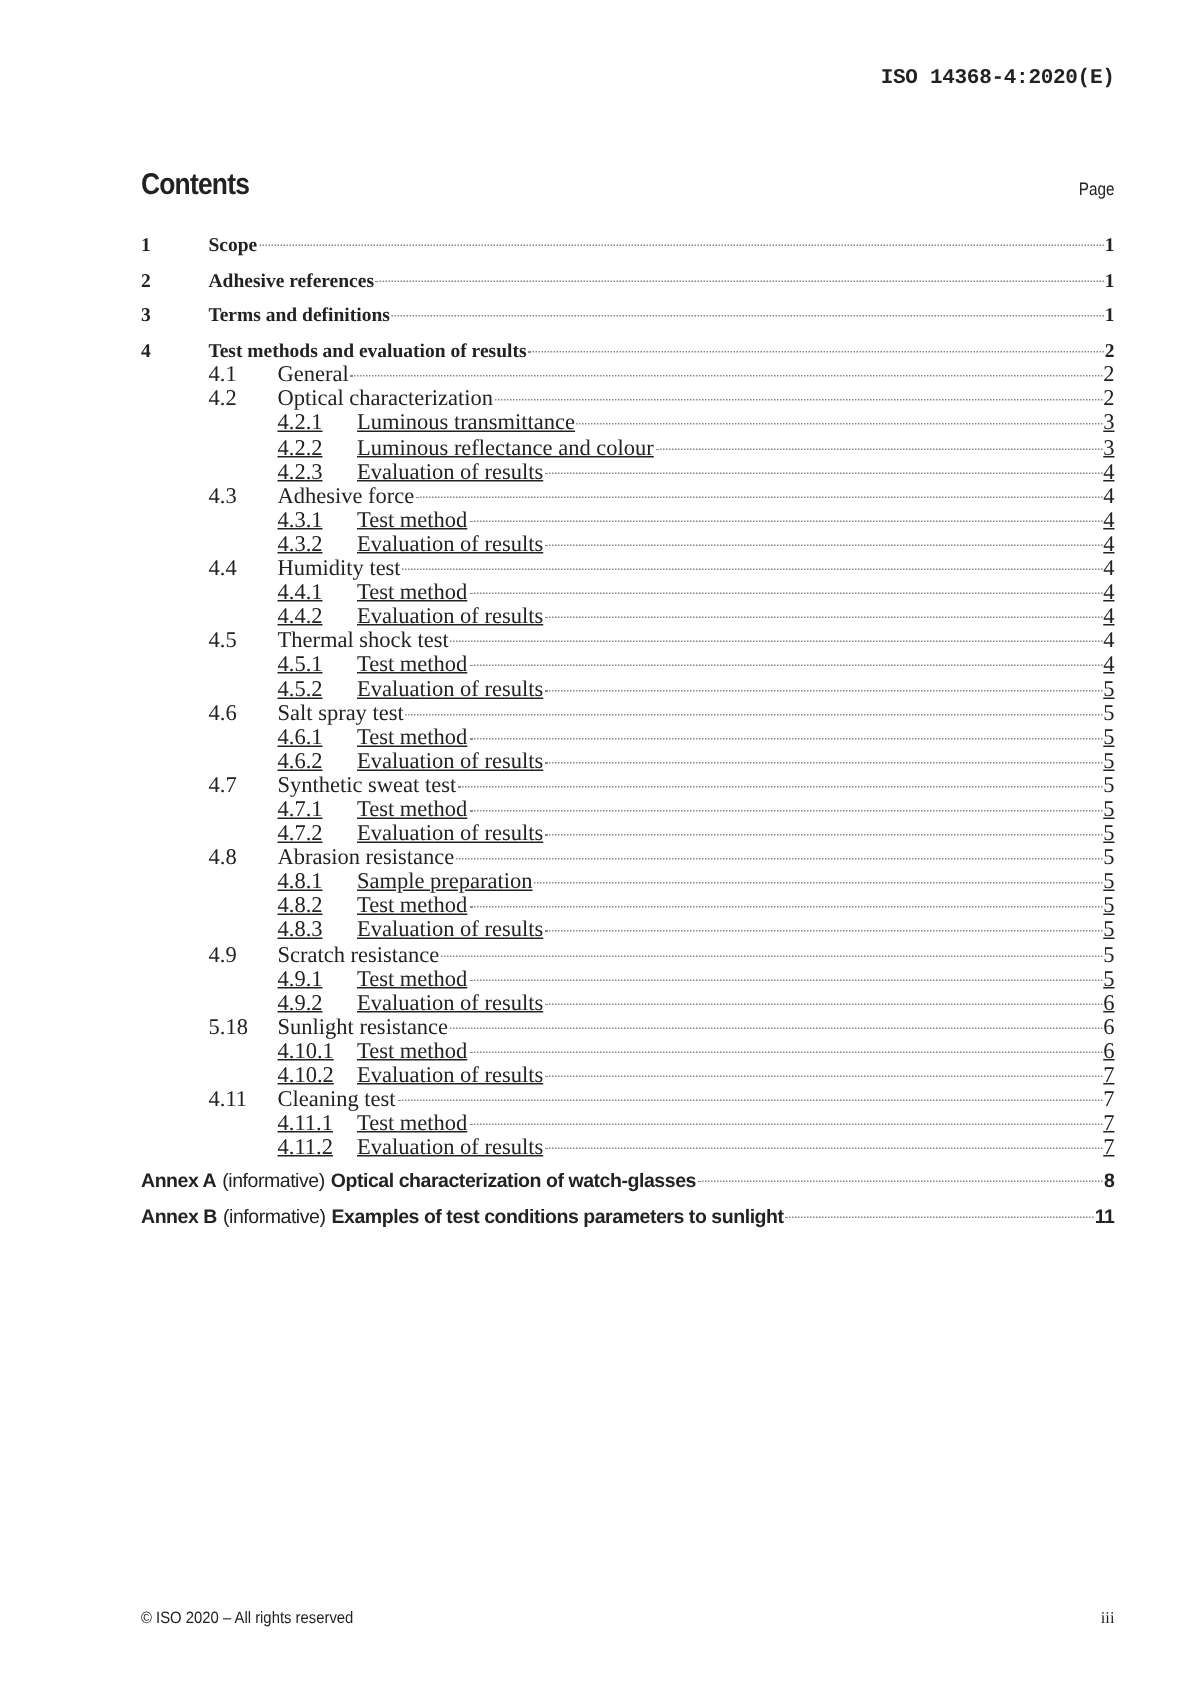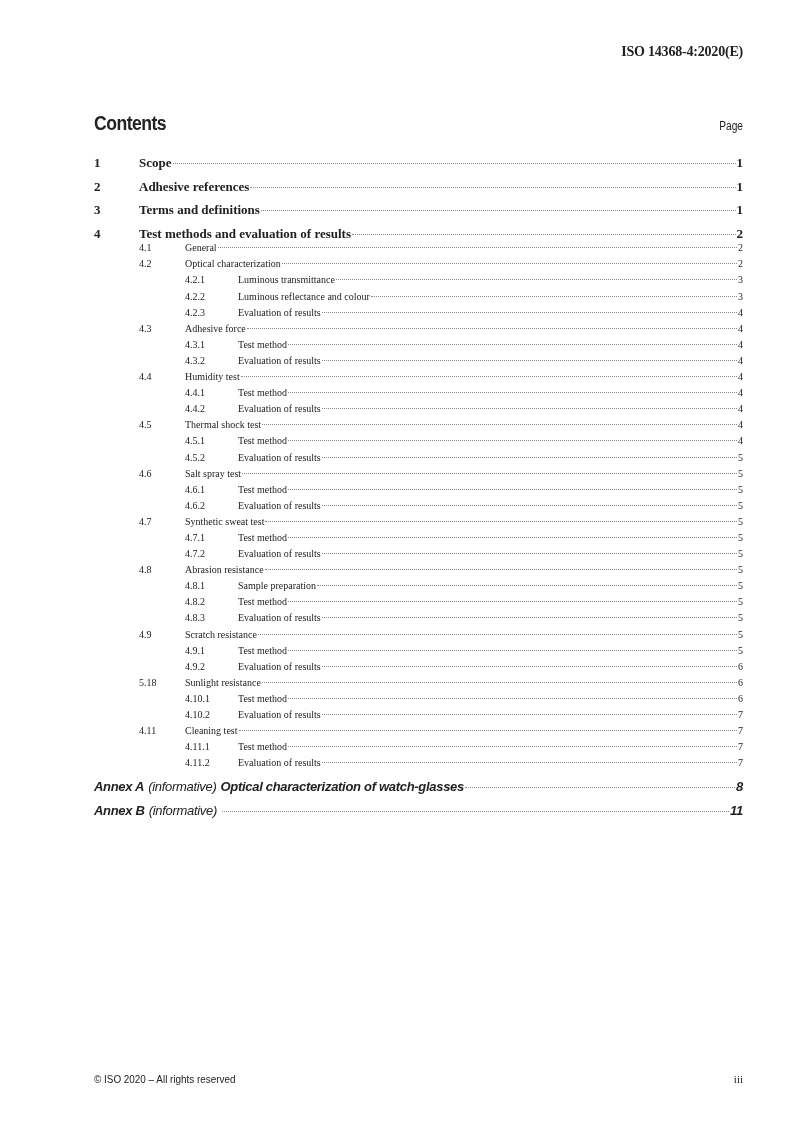--- a/index.html
+++ b/index.html
@@ -1,33 +1,33 @@
 <!DOCTYPE html>
 <html><head>
 <meta charset="utf-8">
 <style>
   html, body { margin:0; padding:0; background:#ffffff; }
   body { width:793px; height:1122px; position:relative; color:#222; font-family:"Liberation Serif","DejaVu Serif",serif; }
-  .hdr { position:absolute; top:44px; right:50px; font-family:Liberation Serif, serif; font-weight:bold; font-size:14px; letter-spacing:-0.2px; }
+  .hdr { position:absolute; top:44px; right:50px; font-family:Liberation Mono, monospace; font-weight:bold; font-size:14px; letter-spacing:-0.2px; }
   .title { position:absolute; top:112px; left:94px; font-family:"Liberation Sans","DejaVu Sans",sans-serif; font-weight:bold; font-size:20px; letter-spacing:-0.6px; transform:scaleX(0.88); transform-origin:left; }
   .pagelbl { position:absolute; top:119px; right:50px; font-size:12px; font-family:"Liberation Sans",sans-serif; transform:scaleX(0.85); transform-origin:right; }
   .toc { position:absolute; top:155px; left:94px; width:649px; }
-  .row { display:flex; align-items:baseline; white-space:nowrap; font-size:10px; }
+  .row { display:flex; align-items:baseline; white-space:nowrap; font-size:15px; }
   .row.top { font-weight:bold; height:23.6px; font-size:13px; }
   .row.sub { height:16.1px; }
   .num { display:inline-block; }
   .top .num { width:45px; }
   .l2 { padding-left:45px; }
   .l2 .num { width:46px; }
-  .l3 { padding-left:91px; }
+  .l3 { padding-left:91px;text-decoration:underline; }
   .l3 .num { width:53px; }
   .lbl { }
   .dots { flex:1; border-bottom:1px dotted #888; margin:0 1px; transform:translateY(-3px); min-width:10px; }
   .pg { text-align:right; }
-  .annex { font-family:"Liberation Sans","DejaVu Sans",sans-serif; font-size:12.5px; letter-spacing:-0.3px;font-style:italic; }
+  .annex { font-family:"Liberation Sans","DejaVu Sans",sans-serif; font-size:12.5px; letter-spacing:-0.3px; }
   .annex .n { font-weight:normal;text-align:right; }
   .footer-left { position:absolute; top:1073px; left:94px; font-size:11px; font-family:"Liberation Sans",sans-serif; transform:scaleX(0.9); transform-origin:left; }
   .footer-right { position:absolute; top:1073px; right:50px; font-size:11px; }
 </style>
 </head>
 <body>
 
 <div class="hdr">ISO 14368-4:2020(E)</div>
 <div class="title">Contents</div>
 <div class="pagelbl">Page</div>
@@ -258,19 +258,20 @@
     <div class="row top annex">
       <span>Annex A</span>
       <span class="n" style="margin: 0px 4px;">(informative)</span>
       <span>Optical characterization of watch-glasses</span>
       <span class="dots"></span>
       <span class="pg">8</span>
     </div>
     <div class="row top annex">
       <span>Annex B</span>
       <span class="n" style="margin: 0px 4px;">(informative)</span>
+      <span>Examples of test conditions parameters to sunlight</span>
       <span class="dots"></span>
       <span class="pg">11</span>
     </div>
   </div>
 
 <div class="footer-left">© ISO 2020 – All rights reserved</div>
 <div class="footer-right">iii</div>
 
 </body></html>

